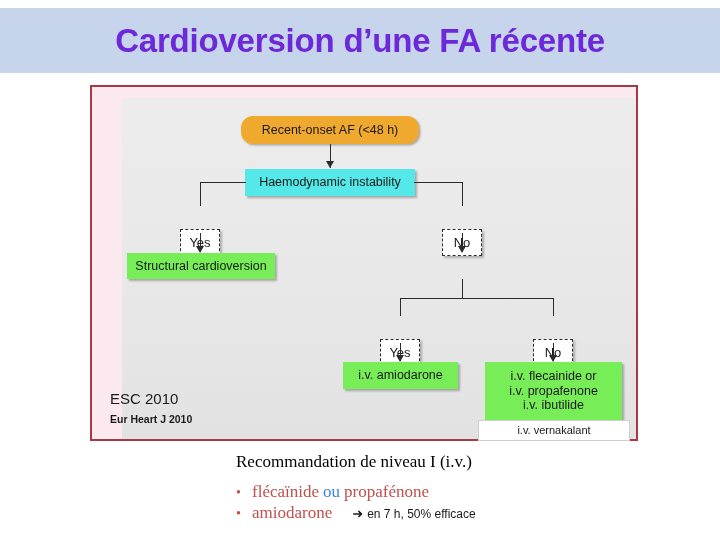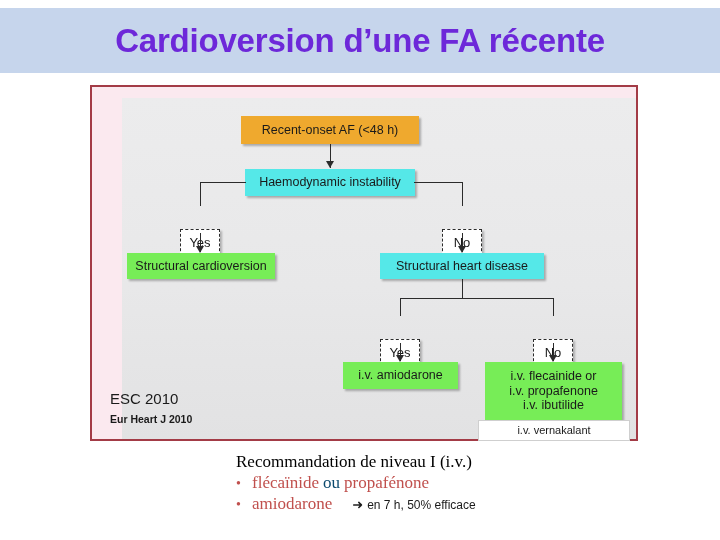--- a/index.html
+++ b/index.html
@@ -65,20 +65,21 @@
     justify-content: center;
     text-align: center;
     font-family: "Liberation Sans", sans-serif;
     color: #1a1a1a;
     line-height: 1.18;
   }
   .node-orange {
     background: #efa92e;
     font-size: 12.5px;
     box-shadow: 1.5px 1.5px 2px rgba(0,0,0,0.28);
+    border-radius: 12px;
   }
   .node-cyan {
     background: #55e8e8;
     font-size: 12.5px;
     box-shadow: 1.5px 1.5px 2px rgba(0,0,0,0.28);
   }
   .node-green {
     background: #77ed57;
     font-size: 12.5px;
     box-shadow: 1.5px 1.5px 2px rgba(0,0,0,0.28);
@@ -140,42 +141,42 @@
   #recommendation {
     position: absolute;
     left: 236px;
     top: 452px;
     width: 430px;
   }
   #reco-heading {
     font-family: "Liberation Serif", serif;
     font-size: 17px;
     color: #000000;
-    margin-bottom: 1px;
+    margin-bottom: 10px;
   }
   .reco-line {
     font-family: "Liberation Serif", serif;
     font-size: 17px;
     color: #000000;
     display: flex;
     align-items: baseline;
     margin-top: 1px;
   }
   .bullet {
     color: #c0504d;
     font-size: 14px;
     width: 16px;
     display: inline-block;
     flex: none;
   }
   .drug {
     color: #c0504d;
   }
   .conj {
-    color: #0c4a6e;
+    color: #3b82f6;
     margin: 0 4px;
   }
   .efficacy-note {
     font-family: "Liberation Sans", sans-serif;
     font-size: 12px;
     color: #1a1a1a;
     margin-left: 20px;
   }
   .arrow-glyph {
     font-family: "Liberation Sans", sans-serif;
@@ -219,23 +220,20 @@
     </div>
 
     <div class="vline" style="left:78px; top:135px; height:19px;"></div>
     <div class="arrowhead" style="left:73.5px; top:148px;"></div>
     <div class="node node-green" style="left:5px; top:155px; width:148px; height:26px;">
       <span>Structural cardioversion</span>
     </div>
 
     <div class="vline" style="left:340px; top:135px; height:19px;"></div>
     <div class="arrowhead" style="left:335.5px; top:148px;"></div>
-    <div class="node node-cyan" style="left:258px; top:155px; width:164px; height:26px;">
-      <span>Structural heart disease</span>
-    </div>
 
     <div class="vline" style="left:340px; top:181px; height:20px;"></div>
     <div class="hline" style="left:278px; top:200px; width:154px;"></div>
     <div class="vline" style="left:278px; top:200px; height:18px;"></div>
     <div class="vline" style="left:431px; top:200px; height:18px;"></div>
 
     <div class="node node-decision" style="left:258px; top:218px; width:40px; height:27px;">
       <span>Yes</span>
     </div>
 

